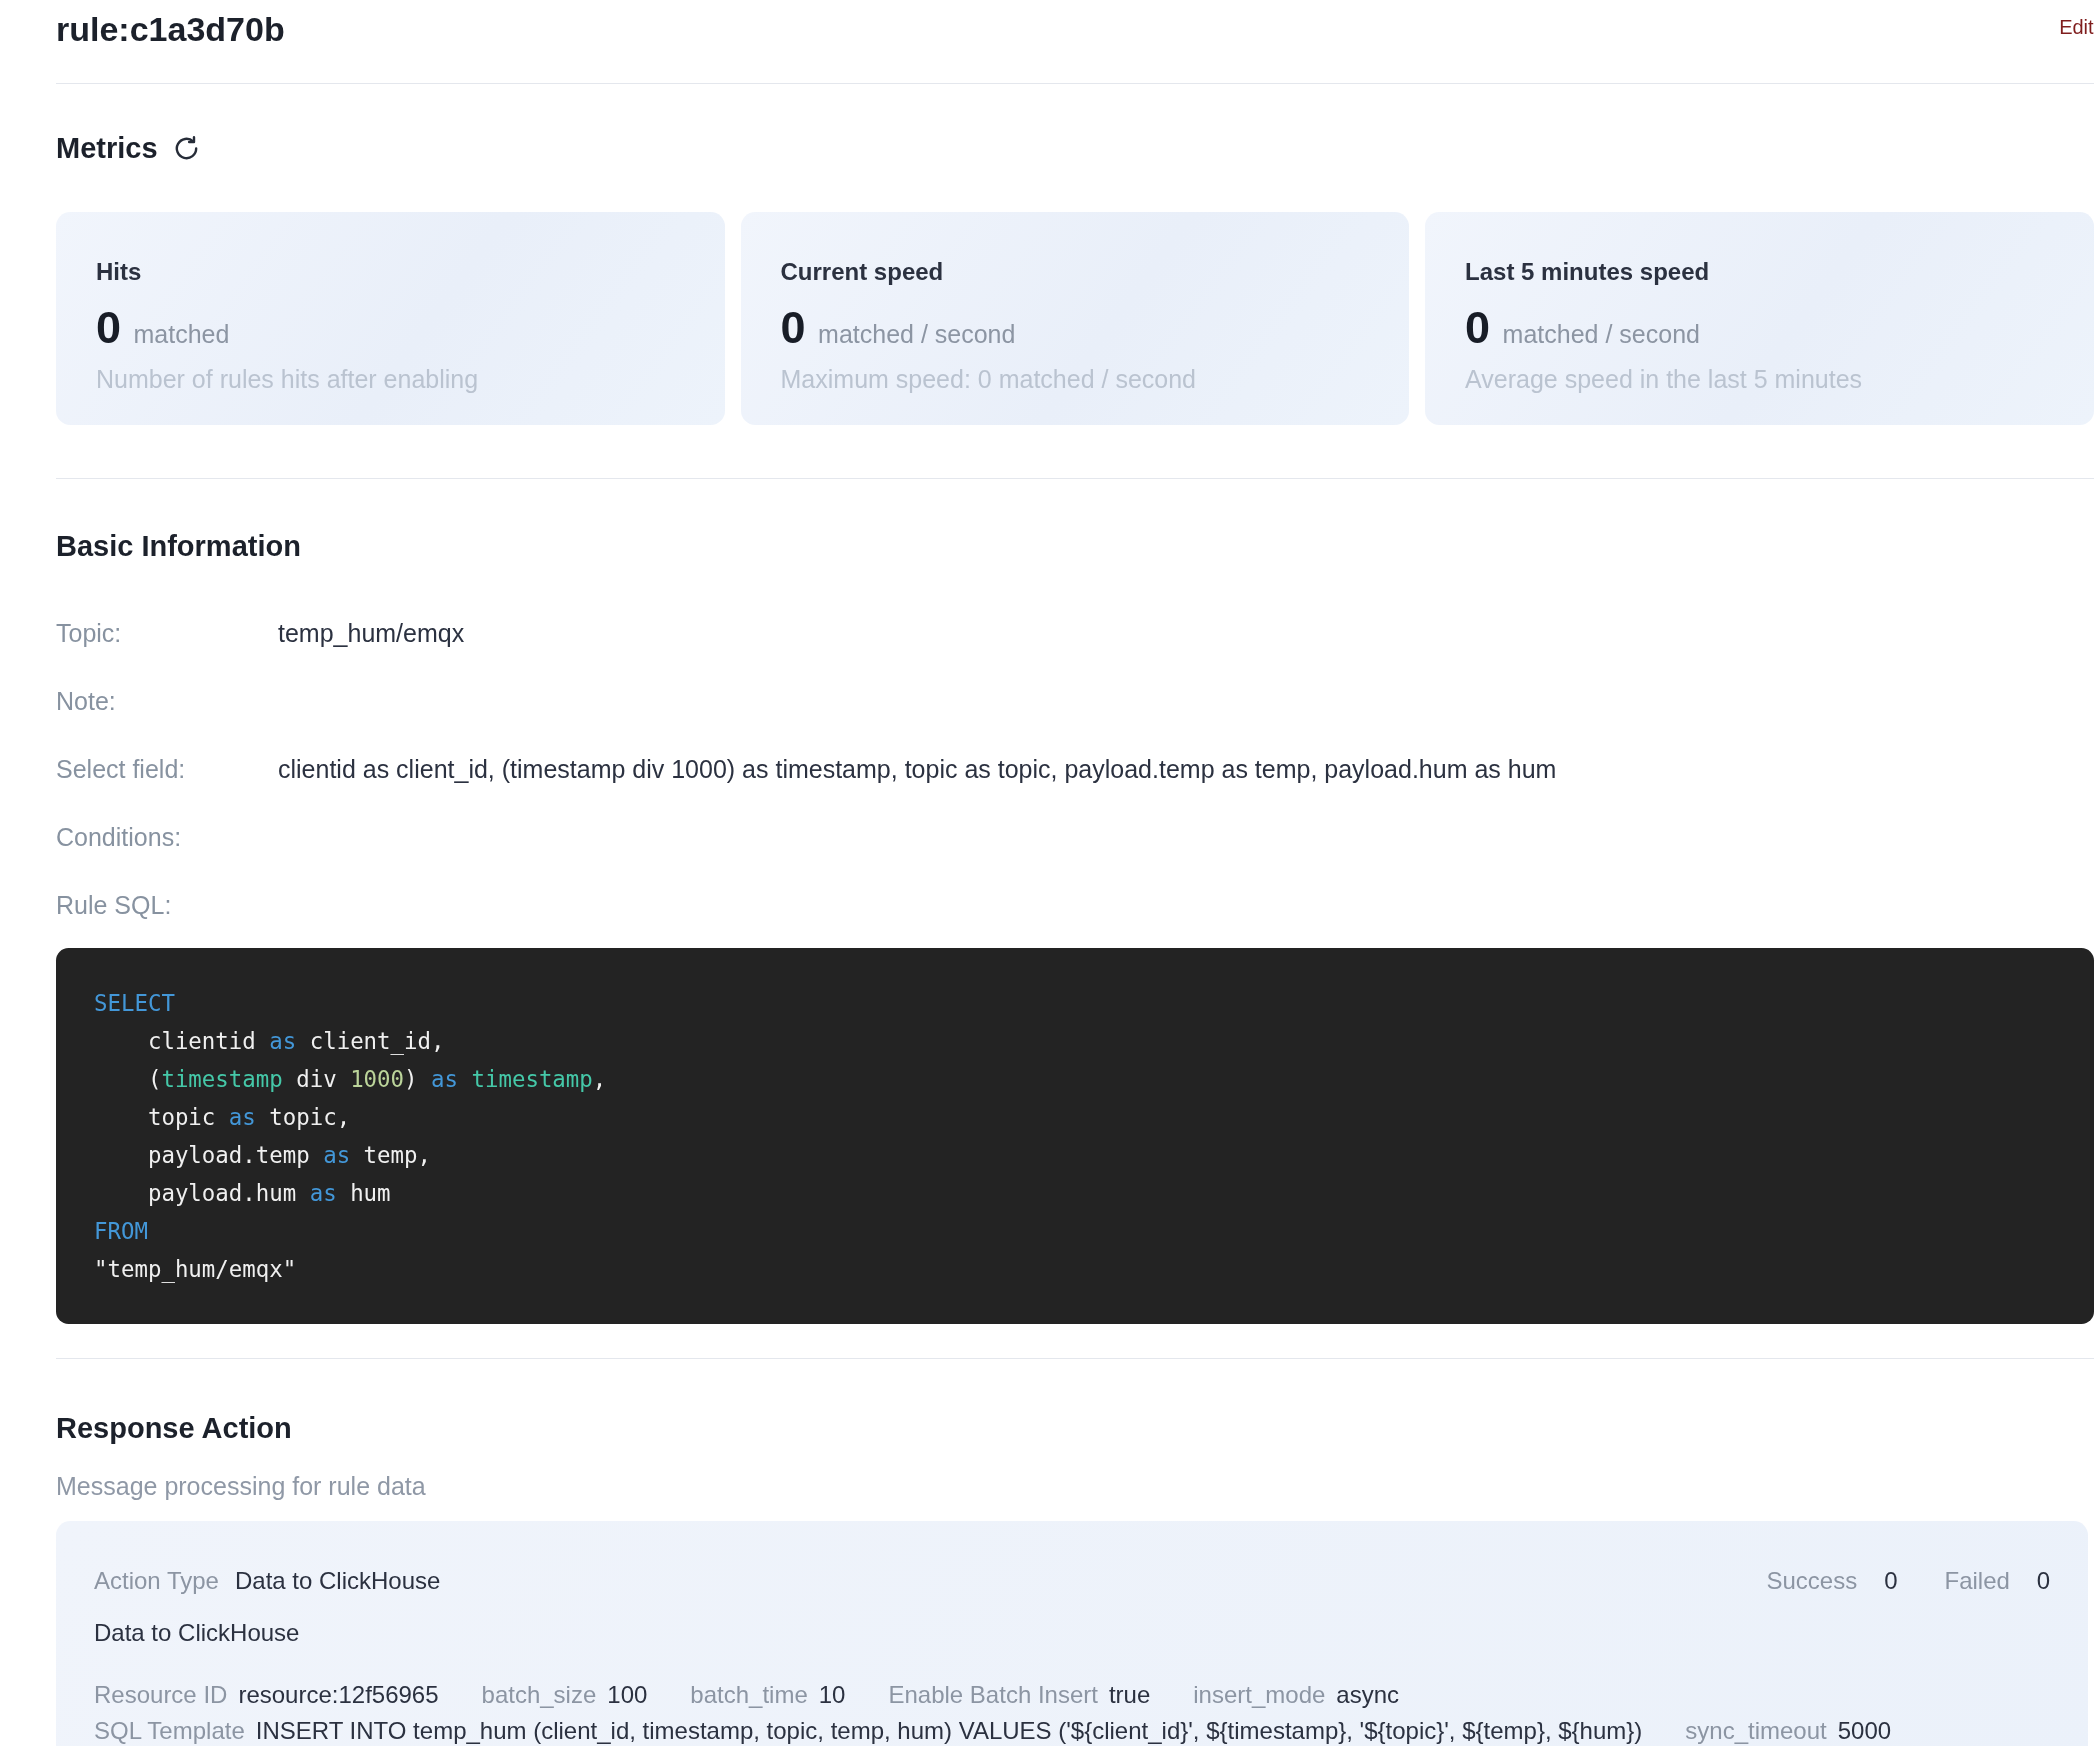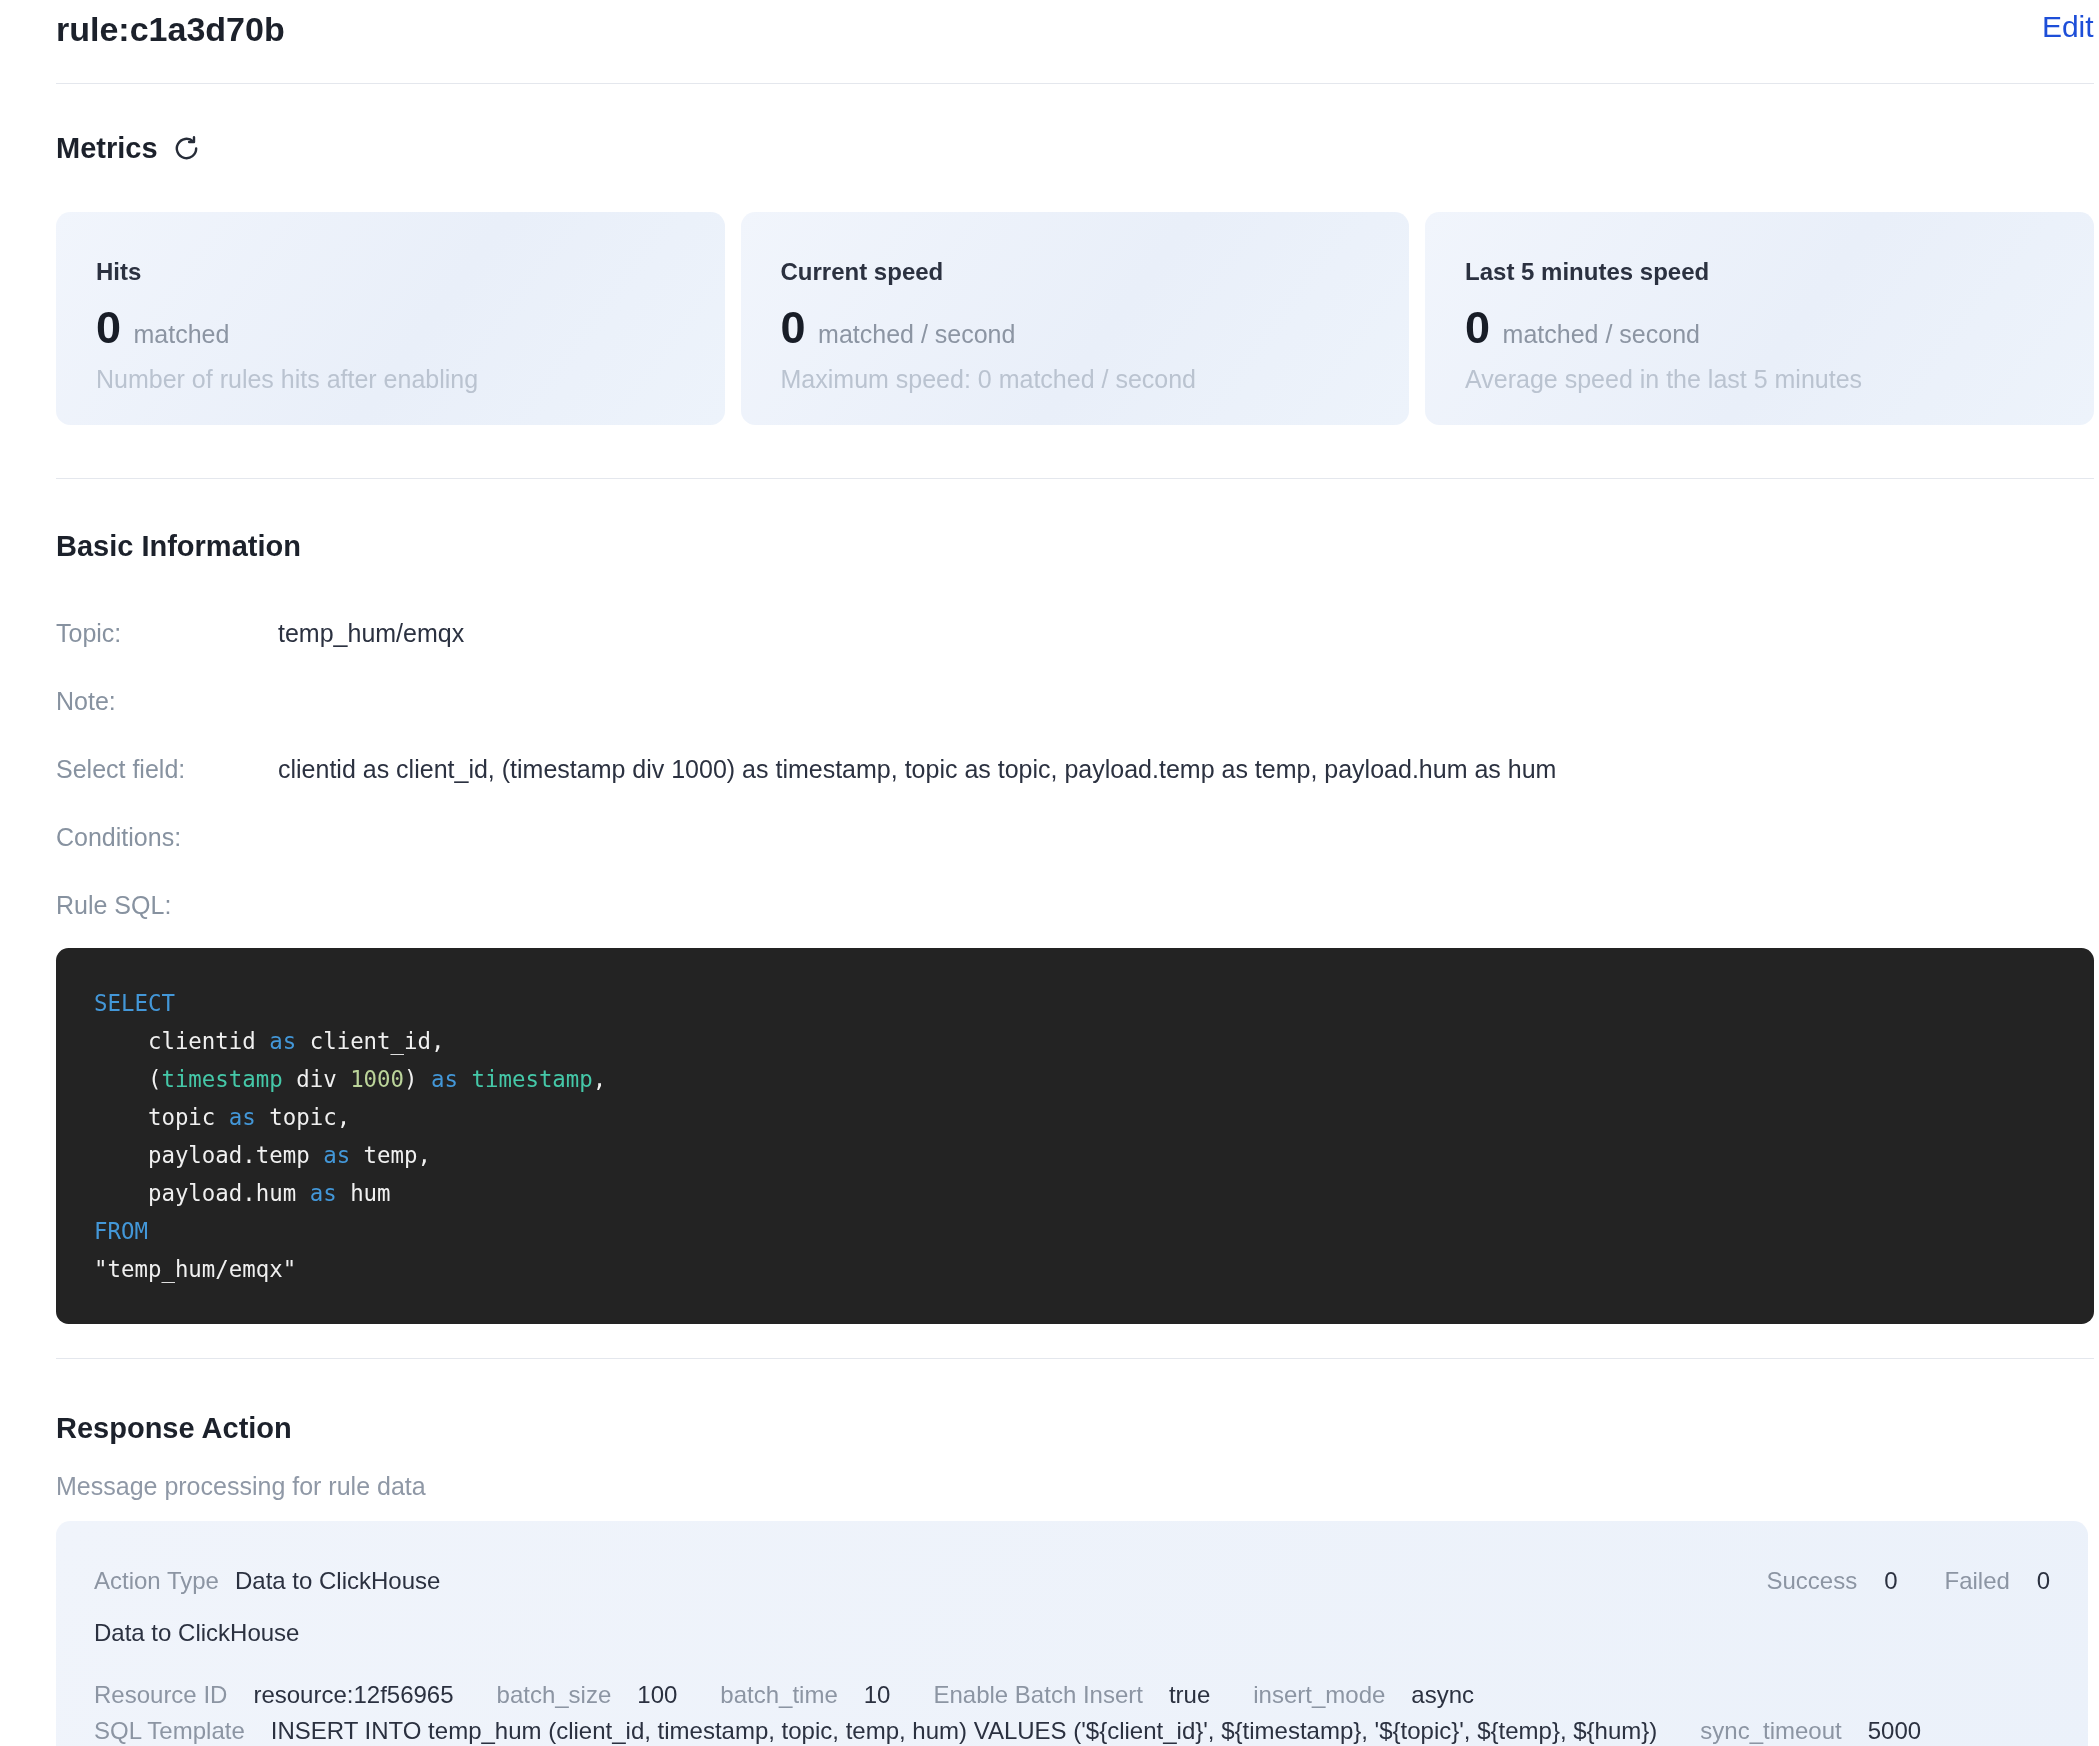--- a/index.html
+++ b/index.html
@@ -10,21 +10,21 @@
     overflow: hidden;
     background: #ffffff;
     font-family: "Liberation Sans", sans-serif;
     color: #2b3140;
   }
   .page { padding: 9px 5.4px 0 56px; }
 
   
   .titlebar { display: flex; justify-content: space-between; align-items: flex-start; }
   .page-title { margin: 0; font-size: 34px; line-height: 41px; font-weight: 700; color: #1c212b; }
-  .edit-link { font-size: 30px; line-height: 32px; margin-top: 1.8px; color: #1d4ed8; text-decoration: none; cursor: pointer; }
+  .edit-link { font-size: 20px; line-height: 32px; margin-top: 1.8px; color: #7f1d1d; text-decoration: none; cursor: pointer; }
 
   hr.divider { border: 0; border-top: 1.8px solid #e4e7ed; margin: 0; }
   #divider-1 { margin-top: 33px; }
   #divider-2 { margin-top: 53px; }
   #divider-3 { margin-top: 34px; }
 
   
   .section-title { margin: 0; font-size: 29px; line-height: 34px; font-weight: 700; color: #1c212b; }
   .metrics-heading-row { margin-top: 47px; display: flex; align-items: center; gap: 14.3px; }
   .refresh-icon { width: 29px; height: 29px; display: inline-flex; color: #262c38; cursor: pointer; }
@@ -89,21 +89,21 @@
   .action-name { margin-top: 23px; font-size: 24px; line-height: 29px; color: #2b3140; }
   .action-params {
     margin-top: 32px;
     display: flex;
     flex-wrap: wrap;
     column-gap: 43px;
     row-gap: 5.4px;
     font-size: 24px;
     line-height: 31px;
   }
-  .param { display: flex; gap: 26px; white-space: nowrap; }
+  .param { display: flex; gap: 11px; white-space: nowrap; }
   .param .k { color: #8c95a3; }
   .param .v { color: #2b3140; }
 </style>
 </head>
 <body>
 
 <div class="page">
 
   <header class="titlebar">
     <h1 class="page-title">rule:c1a3d70b</h1>

